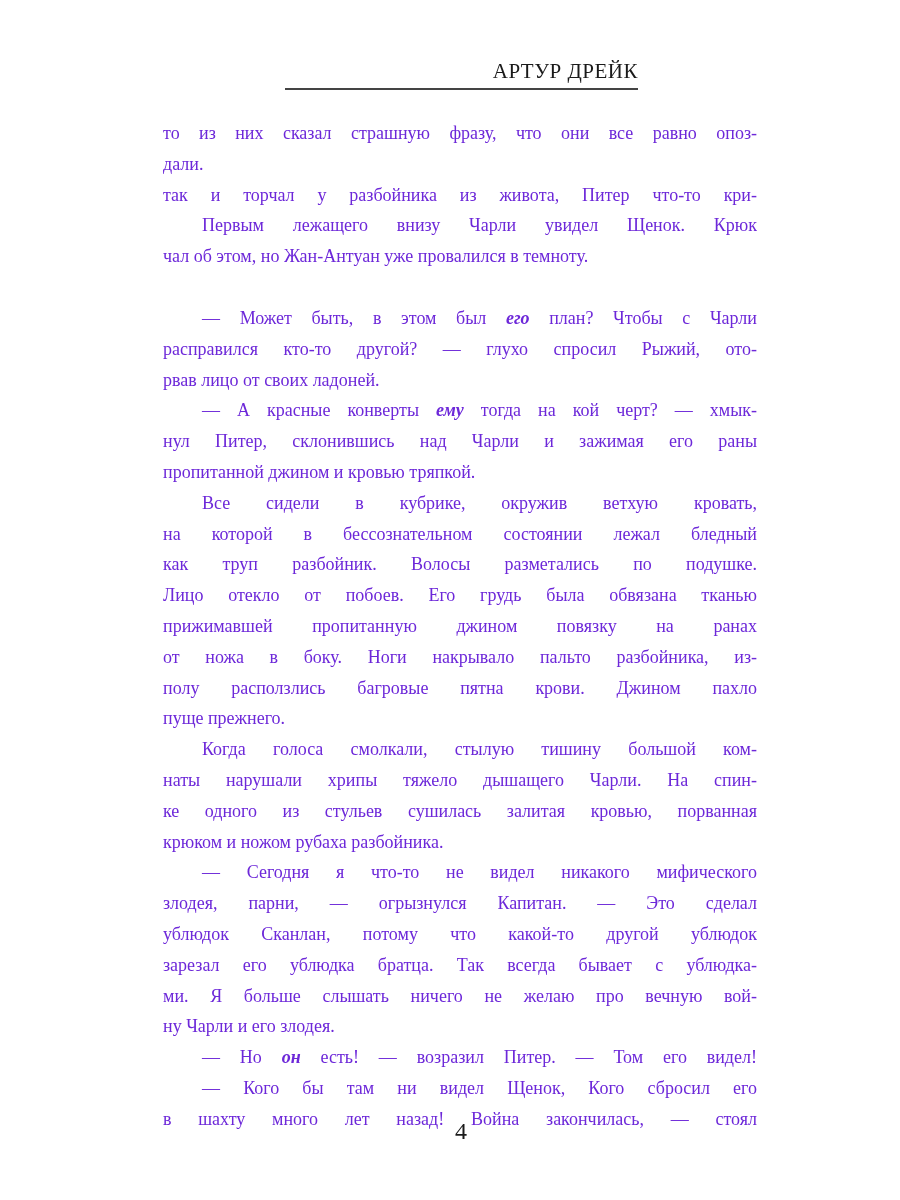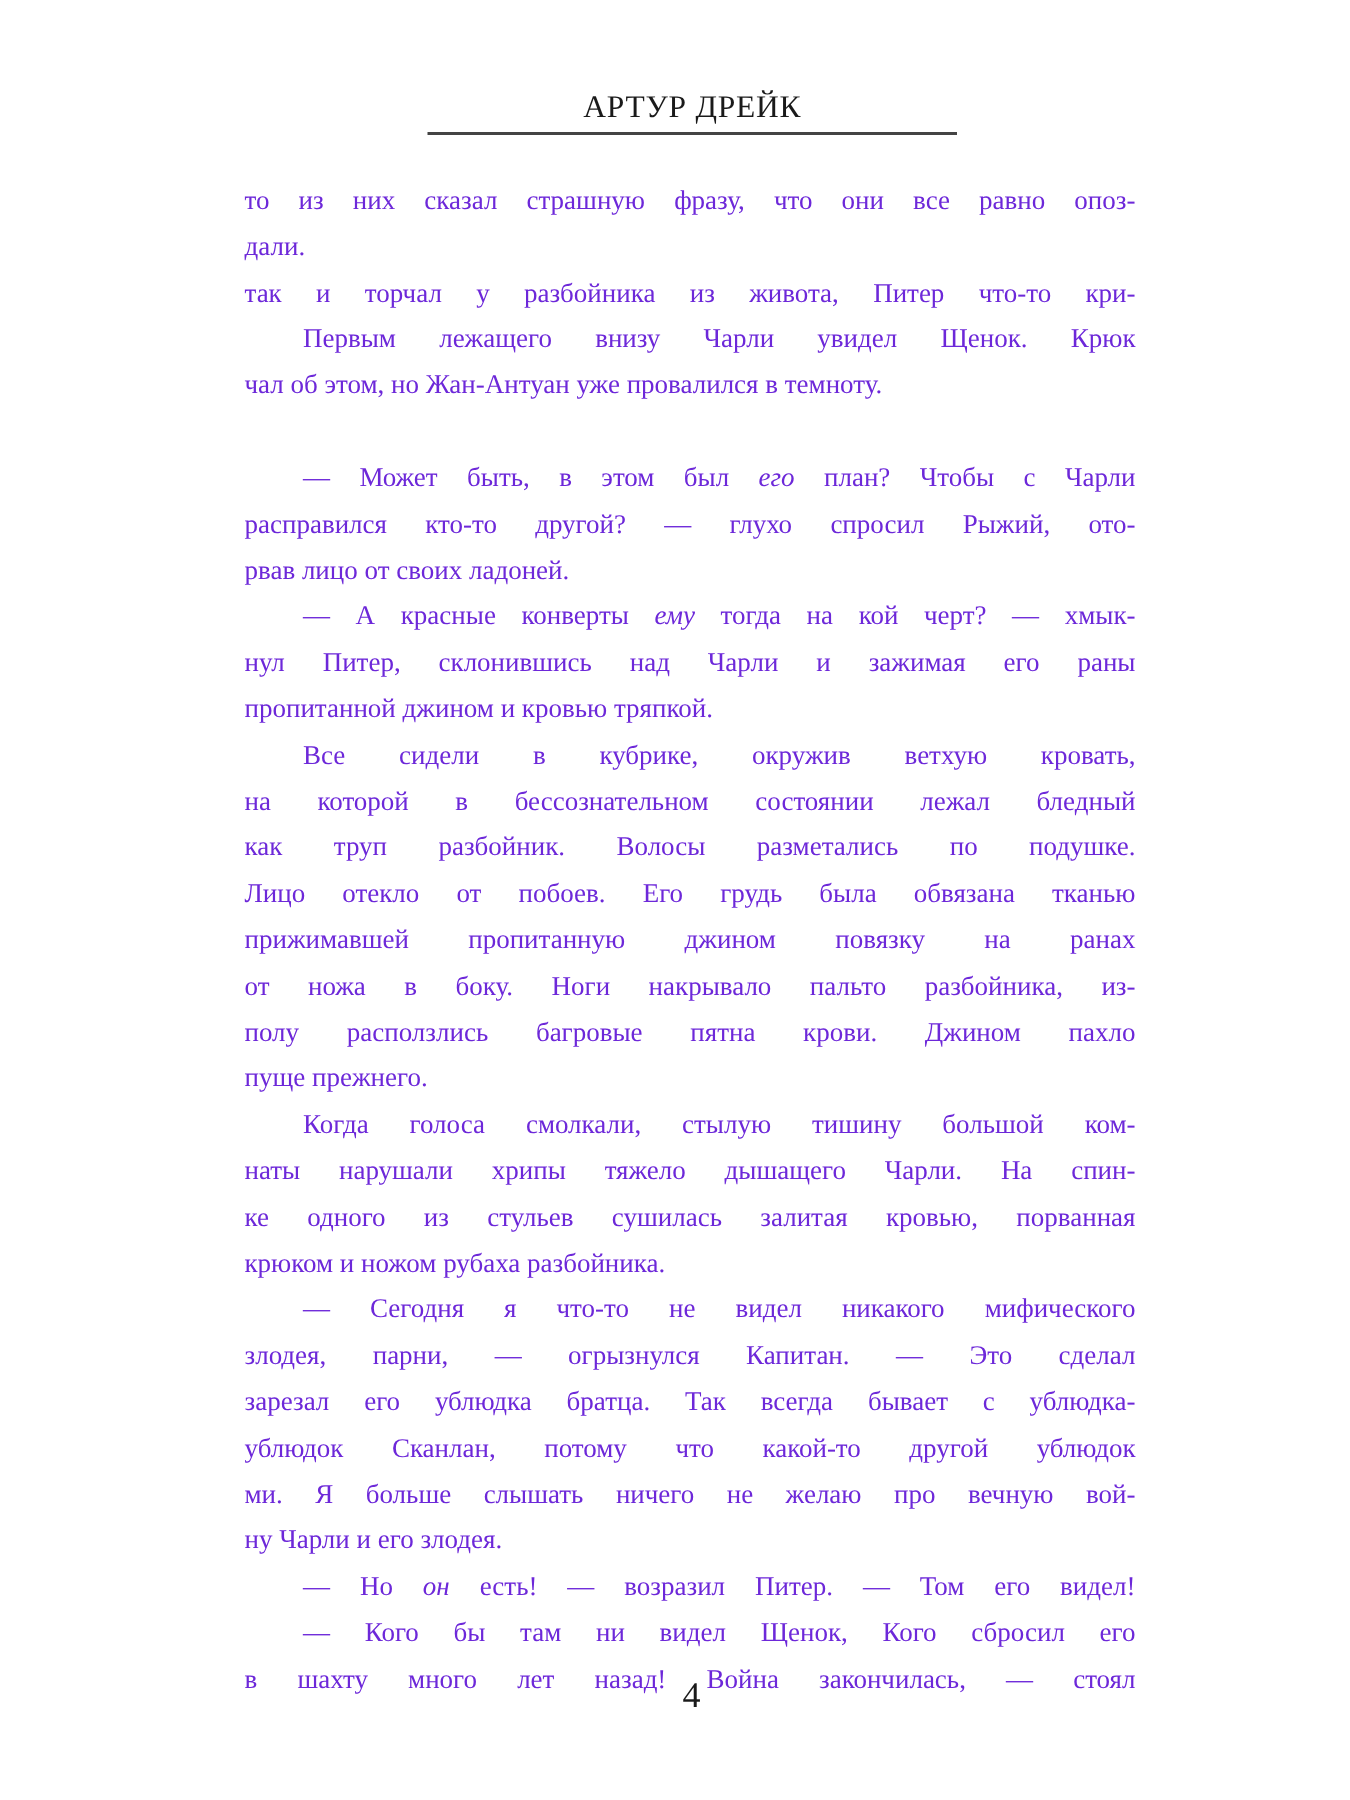--- a/index.html
+++ b/index.html
@@ -13,21 +13,21 @@
       position: relative;
       overflow: hidden;
       font-family: "Liberation Serif", "DejaVu Serif", serif;
       color: #1a1a1a;
     }
     .running-head {
       position: absolute;
       left: 285px;
       top: 58px;
       width: 353px;
-      text-align: center;
+      text-align: right;
       font-size: 21px;
       letter-spacing: 0.5px;
       line-height: 26px;
       color: #1a1a1a;
     }
     .head-rule {
       position: absolute;
       left: 285px;
       top: 88px;
       width: 353px;
@@ -54,21 +54,21 @@
     }
     .line.last {
       text-align-last: left;
     }
     .line.indent {
       padding-left: 39px;
     }
     .gap {
       height: 31px;
     }
-    em { font-style: italic; }
+    em { font-style: italic; font-weight: bold; }
     .folio {
       position: absolute;
       left: 0;
       top: 1118px;
       width: 922px;
       text-align: center;
       font-size: 24px;
       color: #1a1a1a;
     }
   </style>
@@ -121,22 +121,22 @@
     <div>
       <span class="line indent">Когда голоса смолкали, стылую тишину большой ком-</span>
       <span class="line">наты нарушали хрипы тяжело дышащего Чарли. На спин-</span>
       <span class="line">ке одного из стульев сушилась залитая кровью, порванная</span>
       <span class="line last">крюком и ножом рубаха разбойника.</span>
     </div>
 
     <div>
       <span class="line indent">— Сегодня я что-то не видел никакого мифического</span>
       <span class="line">злодея, парни, — огрызнулся Капитан. — Это сделал</span>
+      <span class="line">ублюдок Сканлан, потому что какой-то другой ублюдок</span>
       <span class="line">зарезал его ублюдка братца. Так всегда бывает с ублюдка-</span>
-      <span class="line">ублюдок Сканлан, потому что какой-то другой ублюдок</span>
       <span class="line">ми. Я больше слышать ничего не желаю про вечную вой-</span>
       <span class="line last">ну Чарли и его злодея.</span>
     </div>
 
     <div>
       <span class="line indent"><span>— Но </span><em>он</em><span> есть! — возразил Питер. — Том его видел!</span></span>
     </div>
 
     <div>
       <span class="line indent">— Кого бы там ни видел Щенок, Кого сбросил его</span>

